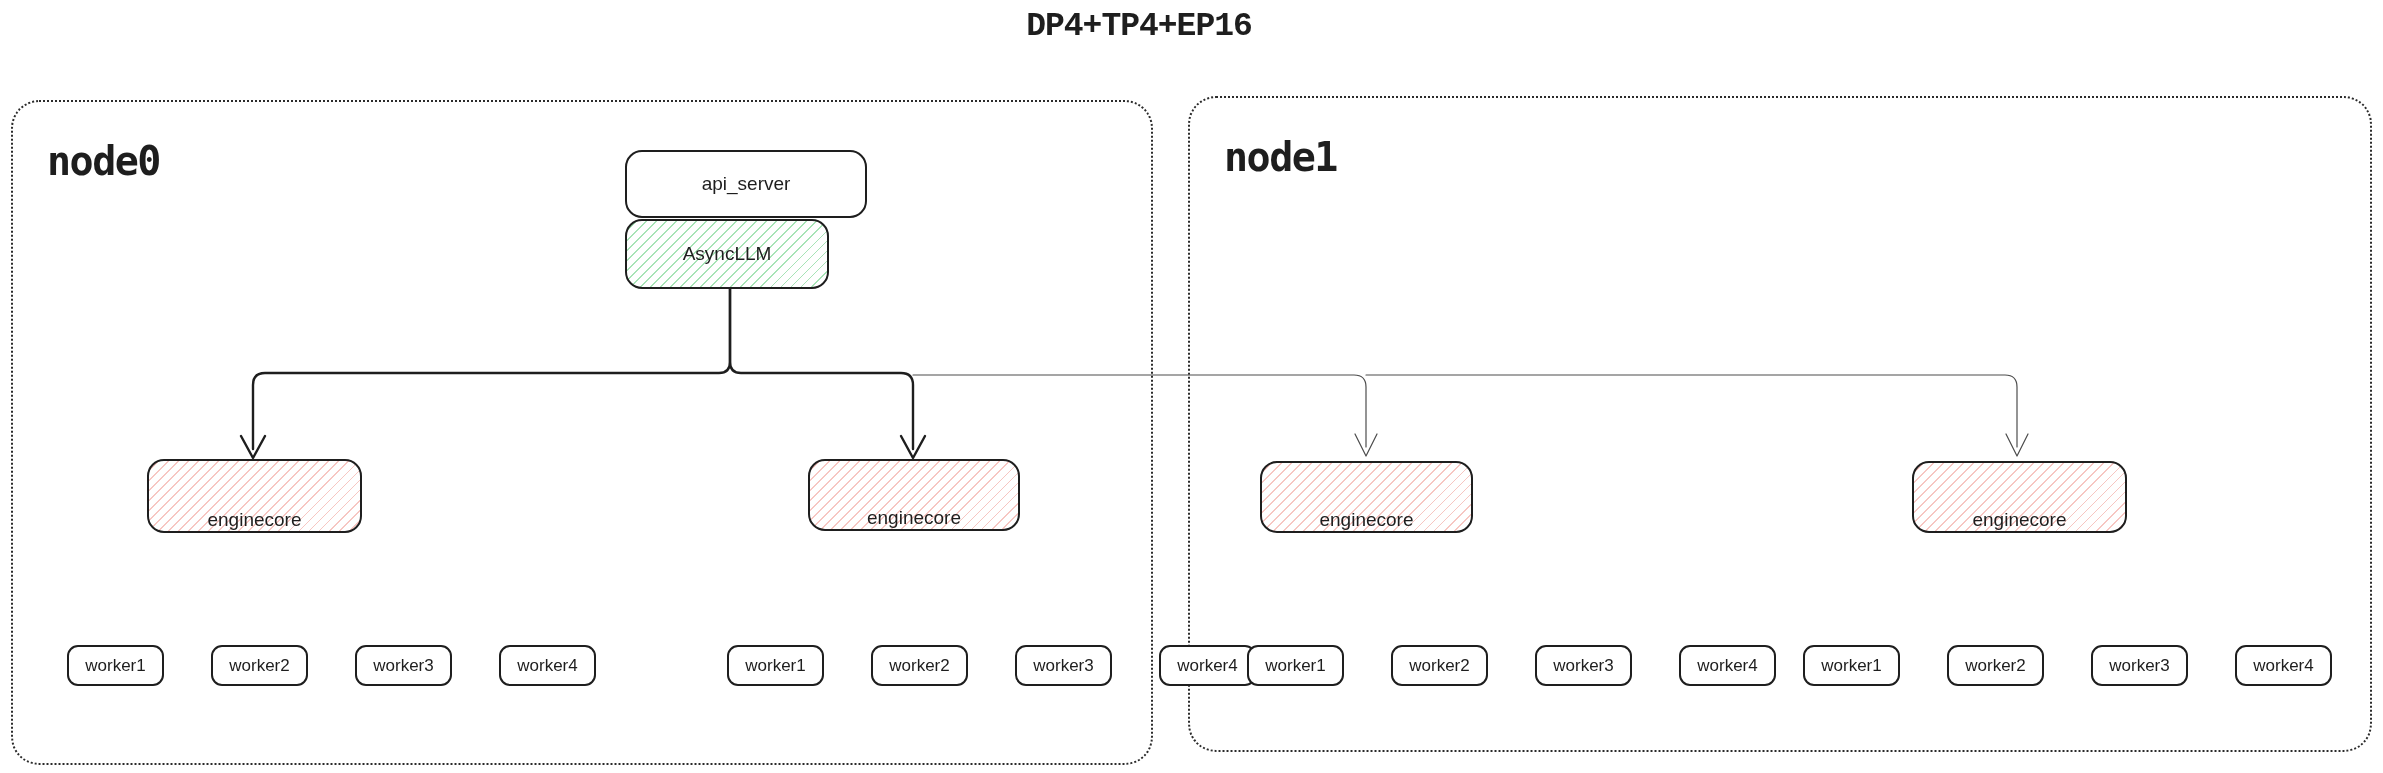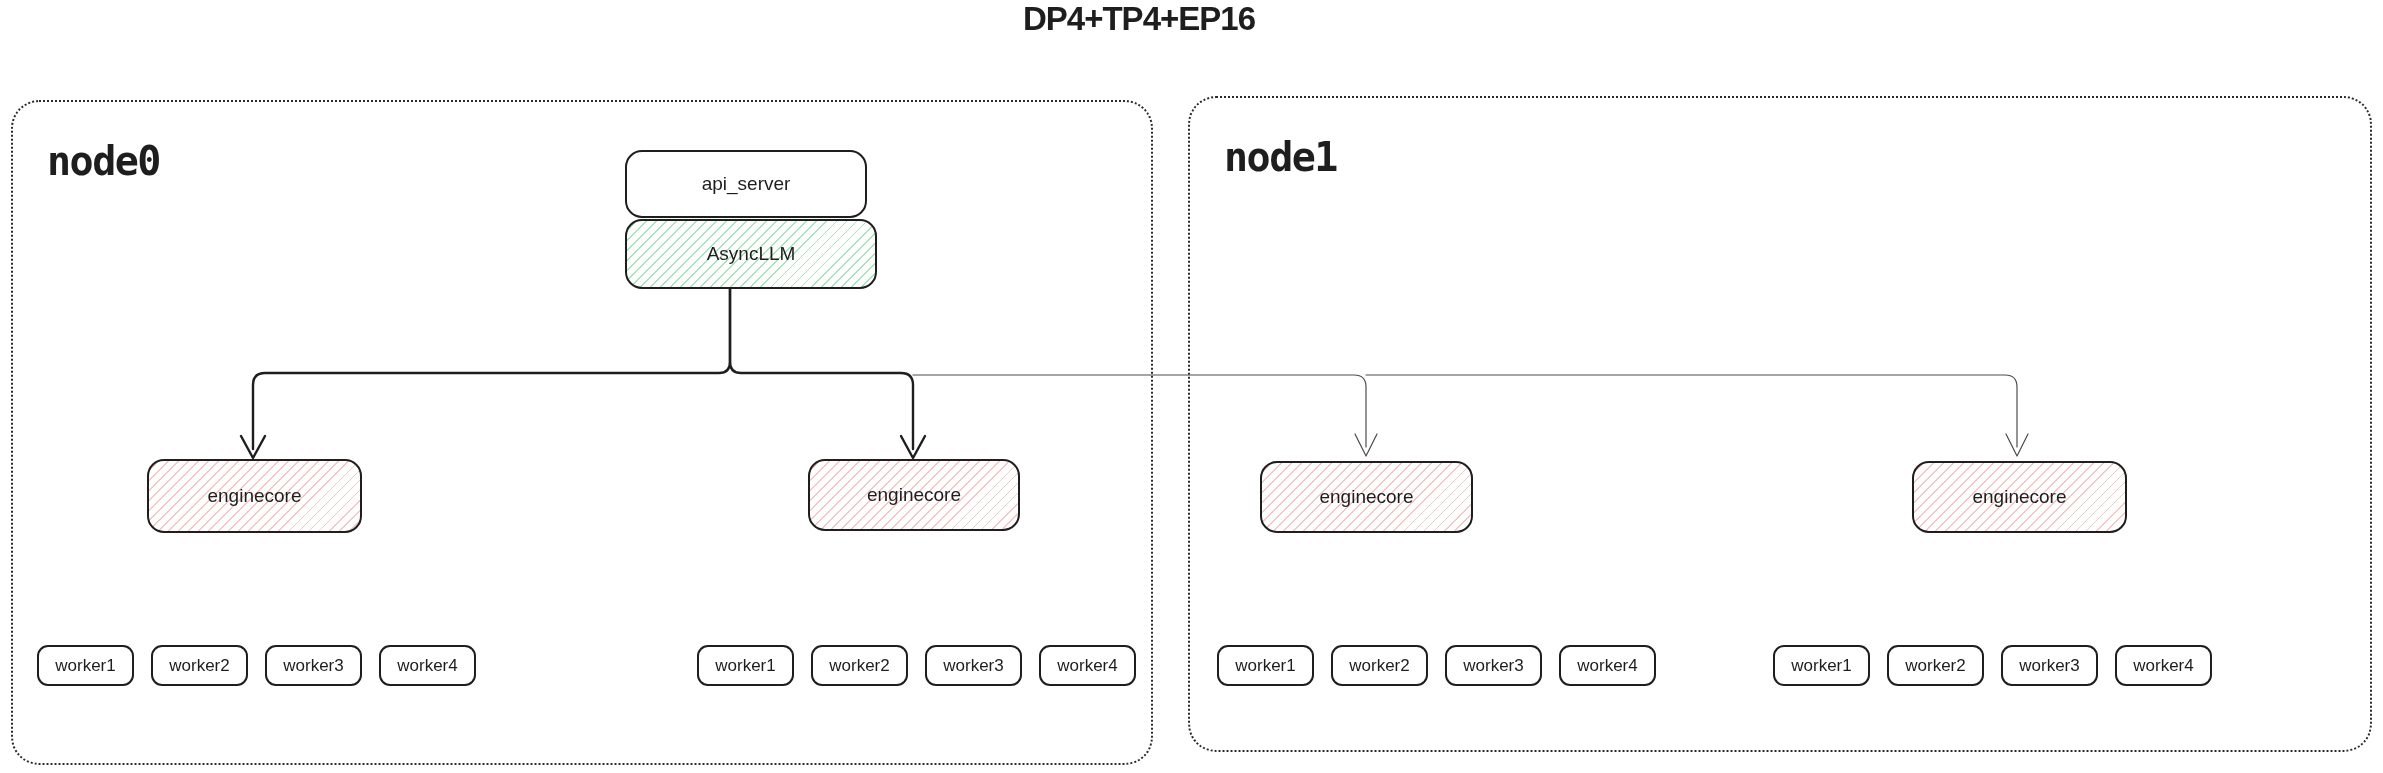--- a/index.html
+++ b/index.html
@@ -12,23 +12,23 @@
     width: 2383px;
     height: 773px;
     background: #ffffff;
     overflow: hidden;
     font-family: "Liberation Sans", sans-serif;
     color: #1e1e1e;
   }
   .title {
     position: absolute;
     left: 1139px;
-    top: 0;
+    top: 8px;
     transform: translateX(-50%);
-    font-family: Liberation Sans, sans-serif;
+    font-family: Liberation Mono, monospace;
     font-size: 33px;
     font-weight: 600;
     letter-spacing: -1px;
     white-space: nowrap;
     color: #1e1e1e;
   }
   .node {
     position: absolute;
     border: 2.5px dotted #2b2b2b;
     border-radius: 28px;
@@ -71,23 +71,24 @@
   }
   .hatch-green {
     background-image: repeating-linear-gradient(135deg,
       transparent 0px, transparent 5.8px,
       rgba(80, 200, 110, 0.50) 5.8px, rgba(80, 200, 110, 0.50) 7.1px);
   }
   .hatch-red {
     background-image: repeating-linear-gradient(135deg,
       transparent 0px, transparent 5.8px,
       rgba(235, 120, 110, 0.42) 5.8px, rgba(235, 120, 110, 0.42) 7.1px);
+    align-items: flex-end;
   }
   .api-server { left: 625px; top: 150px; width: 242px; height: 68px; }
-  .async-llm  { left: 625px; top: 219px; width: 252px; height: 70px; }
+  .async-llm  { left: 625px; top: 219px; width: 204px; height: 70px; }
   .ec1 { left: 147px;  top: 459px; width: 215px; height: 74px; }
   .ec2 { left: 808px;  top: 459px; width: 212px; height: 72px; }
   .ec3 { left: 1260px; top: 461px; width: 213px; height: 72px; }
   .ec4 { left: 1912px; top: 461px; width: 215px; height: 72px; }
   .worker-group {
     position: absolute;
     top: 645px;
     display: flex;
     gap: 17px;
   }
@@ -101,20 +102,21 @@
     height: 41px;
     border: 2px solid #1e1e1e;
     border-radius: 11px;
     background: #ffffff;
     display: flex;
     align-items: center;
     justify-content: center;
     font-size: 17px;
     color: #1e1e1e;
     white-space: nowrap;
+    margin-left: 30px;
   }
 </style>
 </head>
 <body>
 
 <div class="canvas">
 
   <div class="title">DP4+TP4+EP16</div>
 
   <div class="node node0">

